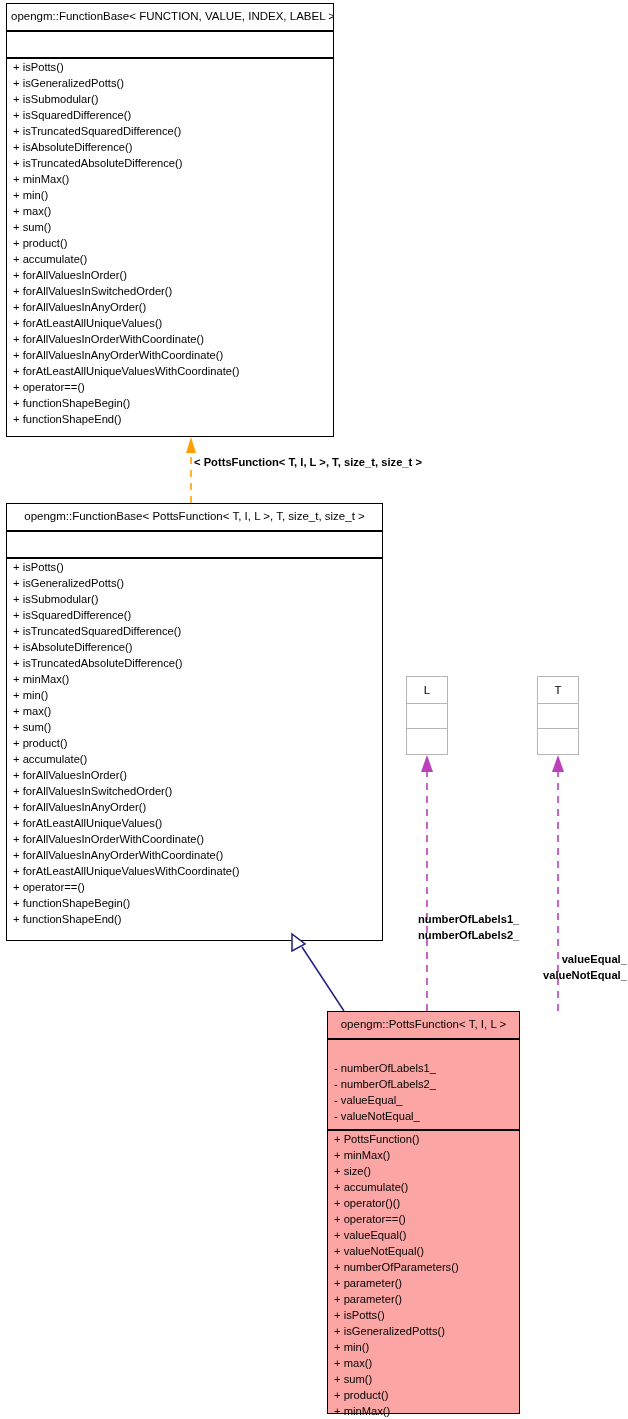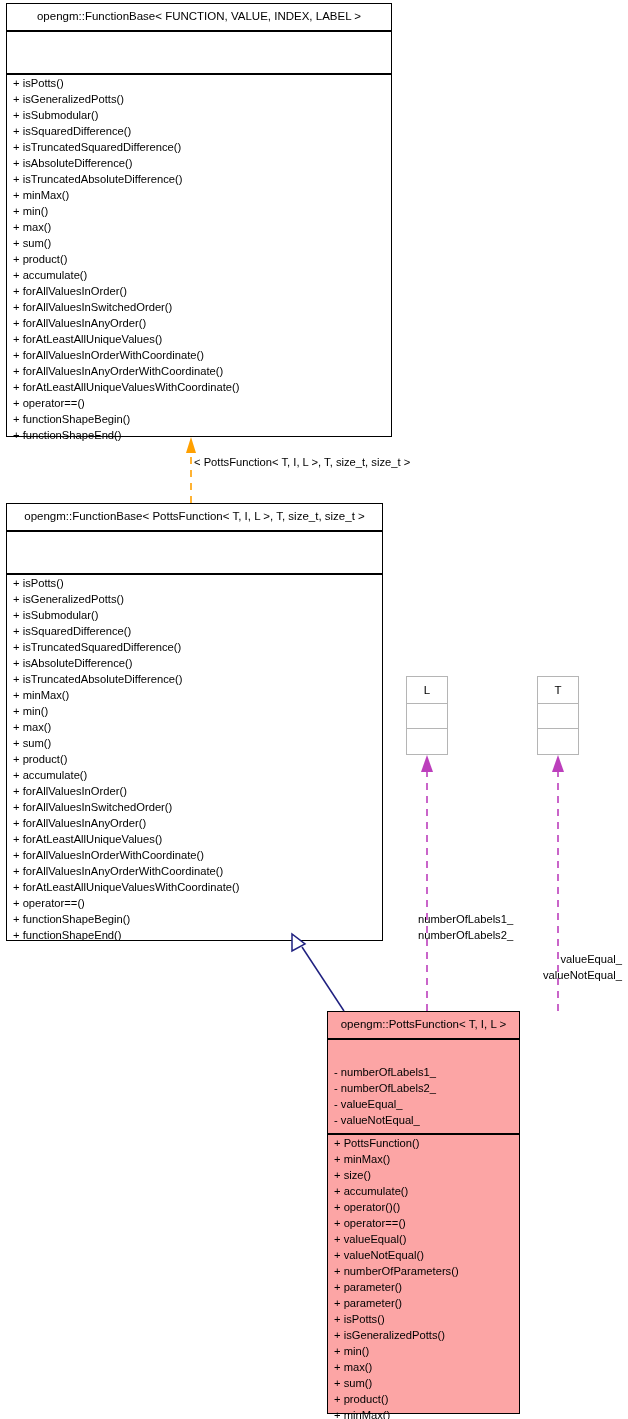--- a/index.html
+++ b/index.html
@@ -37,23 +37,22 @@
     line-height: 13px;
     text-align: center;
     padding: 6px 4px 7px 4px;
     border-bottom: 2px solid #000000;
     white-space: nowrap;
     overflow: hidden;
   }
   .uml-attrs {
     box-sizing: border-box;
     border-bottom: 2px solid #000000;
-    padding: 4px 6px 5px 6px;
+    padding: 20px 6px 5px 6px;
     min-height: 18px;
-    margin-top: 20px;
   }
   .uml-ops {
     box-sizing: border-box;
     padding: 0 6px 6px 6px;
   }
   .uml-row {
     font-size: 11.2px;
     line-height: 16px;
     white-space: nowrap;
     text-align: left;
@@ -85,38 +84,39 @@
     box-sizing: border-box;
     height: 25px;
   }
   
   .edge-label {
     position: absolute;
     font-size: 11.2px;
     line-height: 15px;
     white-space: nowrap;
     color: #000000;
+    font-weight: bold;
   }
   .edge-label.two-line {
     line-height: 16px;
   }
   svg.overlay {
     position: absolute;
     left: 0; top: 0;
     width: 628px;
     height: 1419px;
     pointer-events: none;
   }
 </style>
 </head>
 <body>
 
 <div id="diagram">
 
-  <div class="uml-box" style="left:6px; top:3px; width:386px; height:434px;">
+  <div class="uml-box" style="left:6px; top:3px; width:328px; height:434px;">
     <div class="uml-title">opengm::FunctionBase&lt; FUNCTION, VALUE, INDEX, LABEL &gt;</div>
     <div class="uml-attrs empty-compartment"></div>
     <div class="uml-ops">
       <div class="uml-row">+ isPotts()</div>
       <div class="uml-row">+ isGeneralizedPotts()</div>
       <div class="uml-row">+ isSubmodular()</div>
       <div class="uml-row">+ isSquaredDifference()</div>
       <div class="uml-row">+ isTruncatedSquaredDifference()</div>
       <div class="uml-row">+ isAbsoluteDifference()</div>
       <div class="uml-row">+ isTruncatedAbsoluteDifference()</div>

